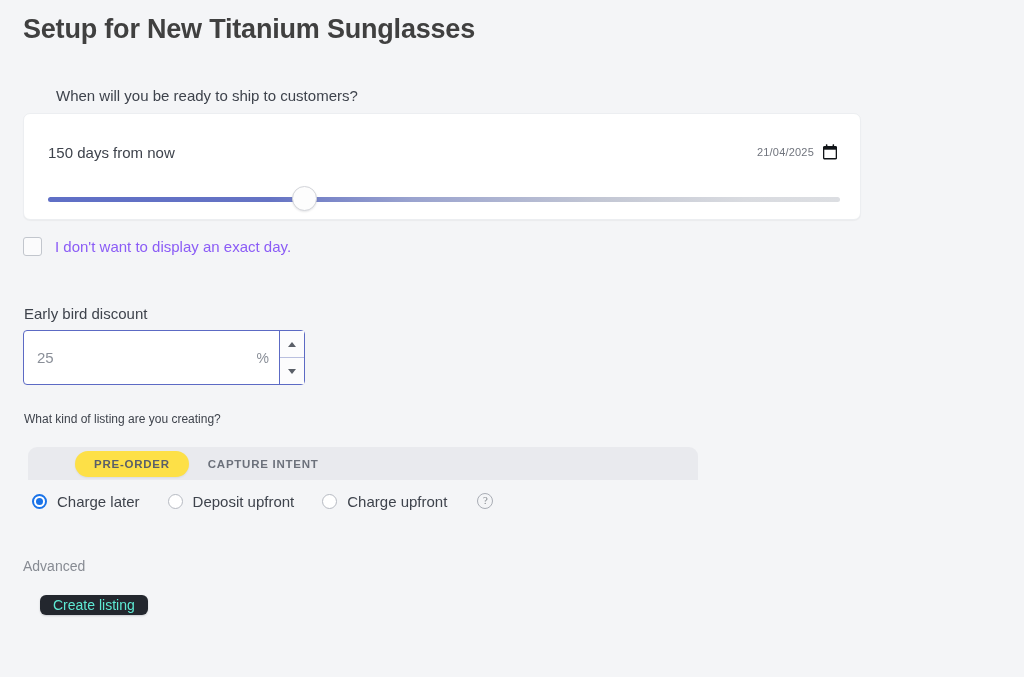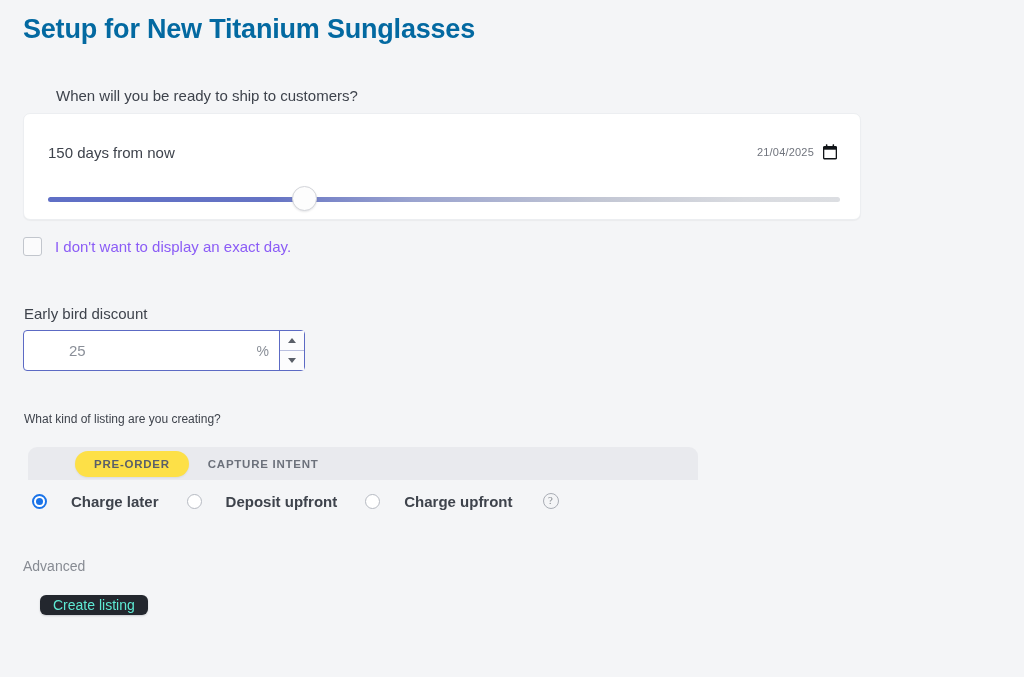--- a/index.html
+++ b/index.html
@@ -22,21 +22,21 @@
   }
 
   
   .page-title {
     position: absolute;
     left: 23px;
     top: 14px;
     font-size: 27px;
     font-weight: bold;
     letter-spacing: -0.2px;
-    color: #0369a1;
+    color: #404040;
     white-space: nowrap;
   }
 
   
   .ship-label {
     position: absolute;
     left: 24px;
     top: 87px;
     font-size: 15px;
     color: #3e434c;
@@ -154,27 +154,26 @@
     top: 305px;
     font-size: 15px;
     color: #3e434c;
   }
 
   .number-field {
     position: absolute;
     left: 23px;
     top: 330px;
     width: 282px;
-    height: 41px;
+    height: 55px;
     display: flex;
     align-items: stretch;
     border: 1.6px solid #5c6ac4;
     border-radius: 4px;
     background: #ffffff;
-    padding-left: 32px;
   }
 
   .number-input-area {
     position: relative;
     flex: 1;
     display: flex;
     align-items: center;
     padding: 0 0 0 13px;
   }
 
@@ -266,23 +265,22 @@
     left: 32px;
     top: 493px;
     display: flex;
     align-items: center;
     gap: 0;
   }
 
   .radio-item {
     display: flex;
     align-items: center;
-    gap: 24px;
+    gap: 10px;
     margin-right: 28px;
-    font-weight: bold;
   }
 
   .radio {
     width: 15px;
     height: 15px;
     border-radius: 50%;
     border: 1.6px solid #b6bac2;
     background: #ffffff;
     flex: none;
   }

